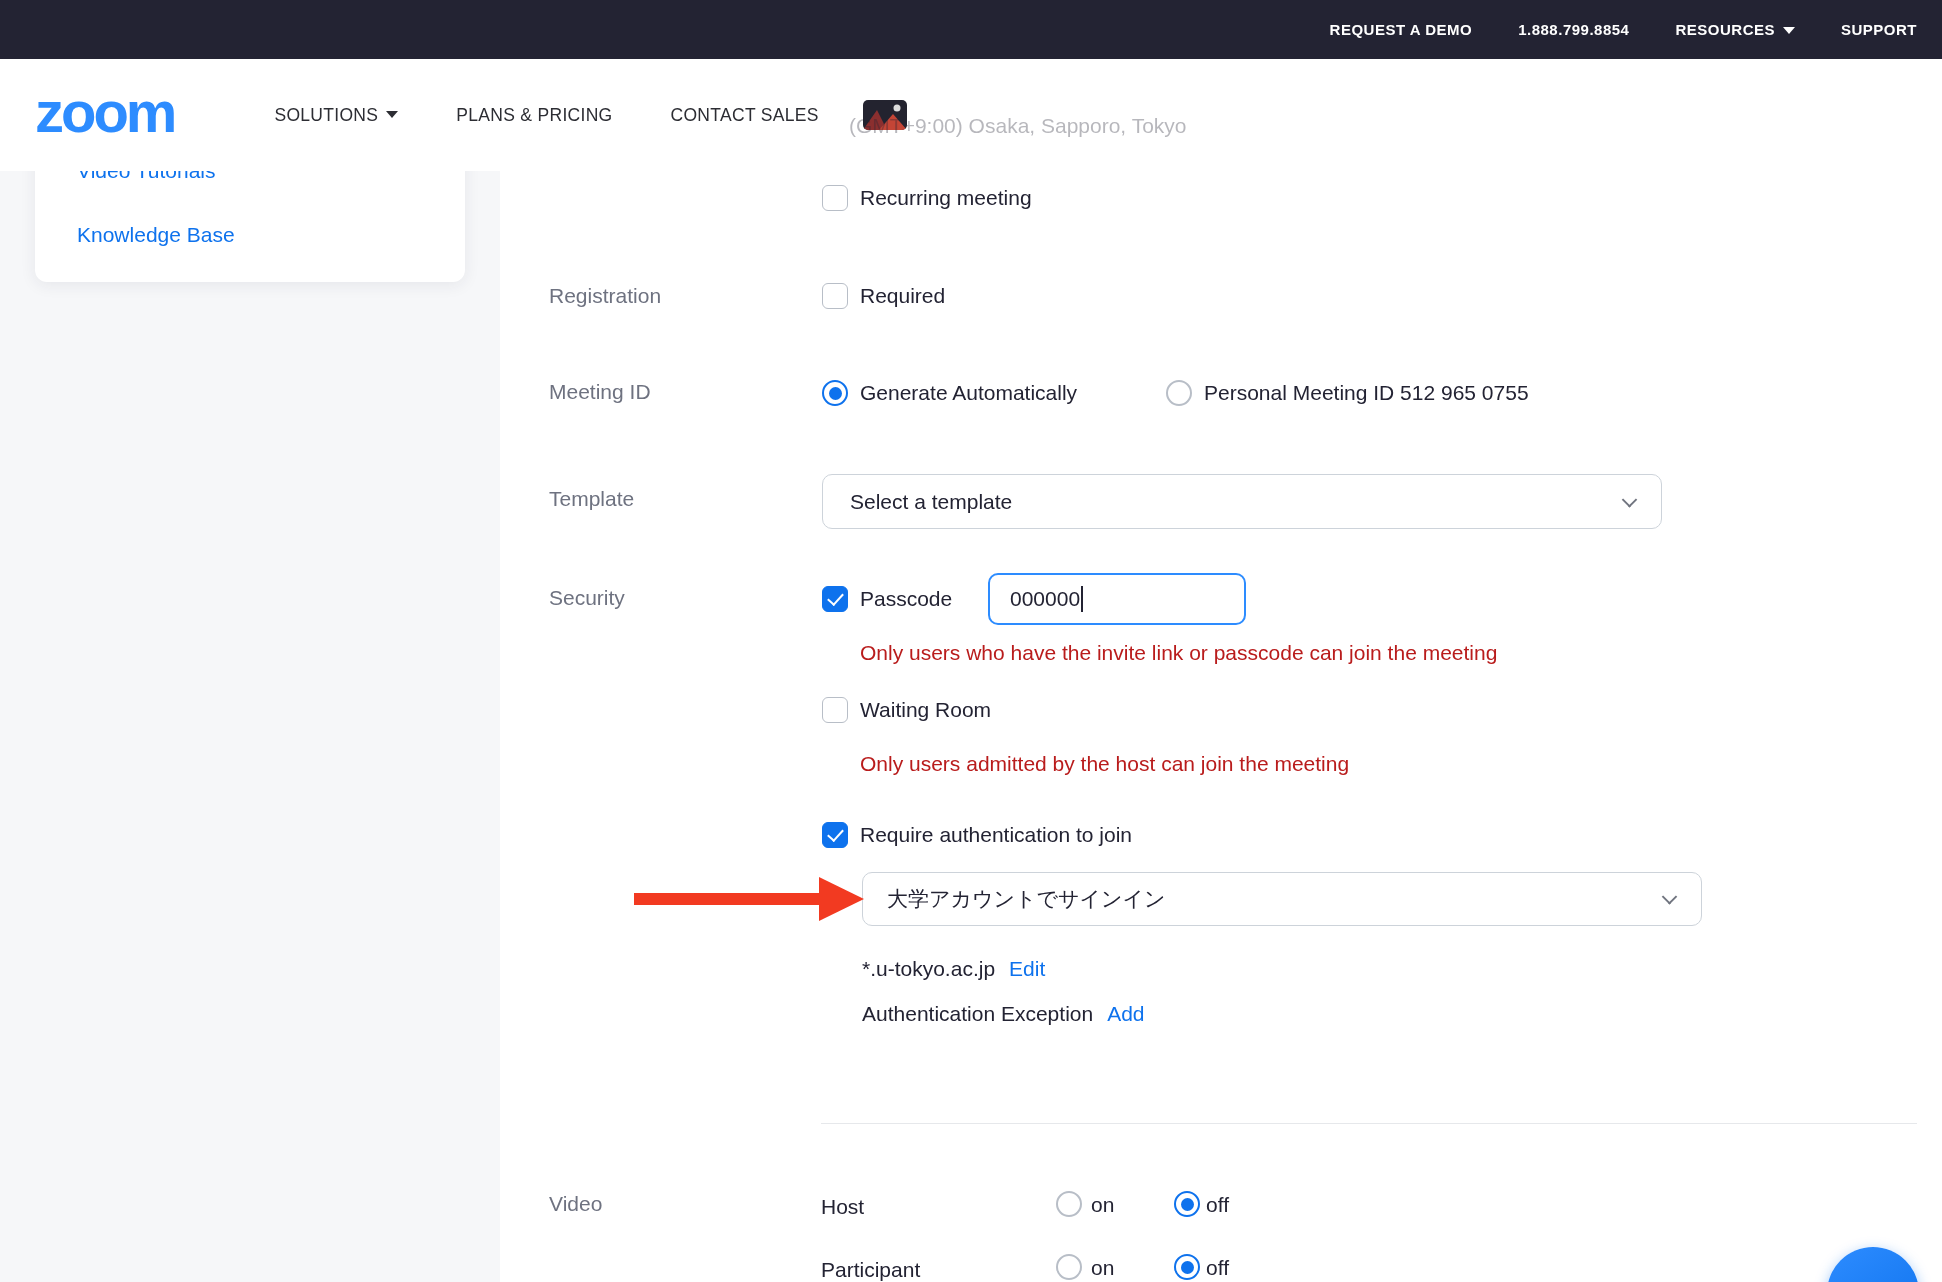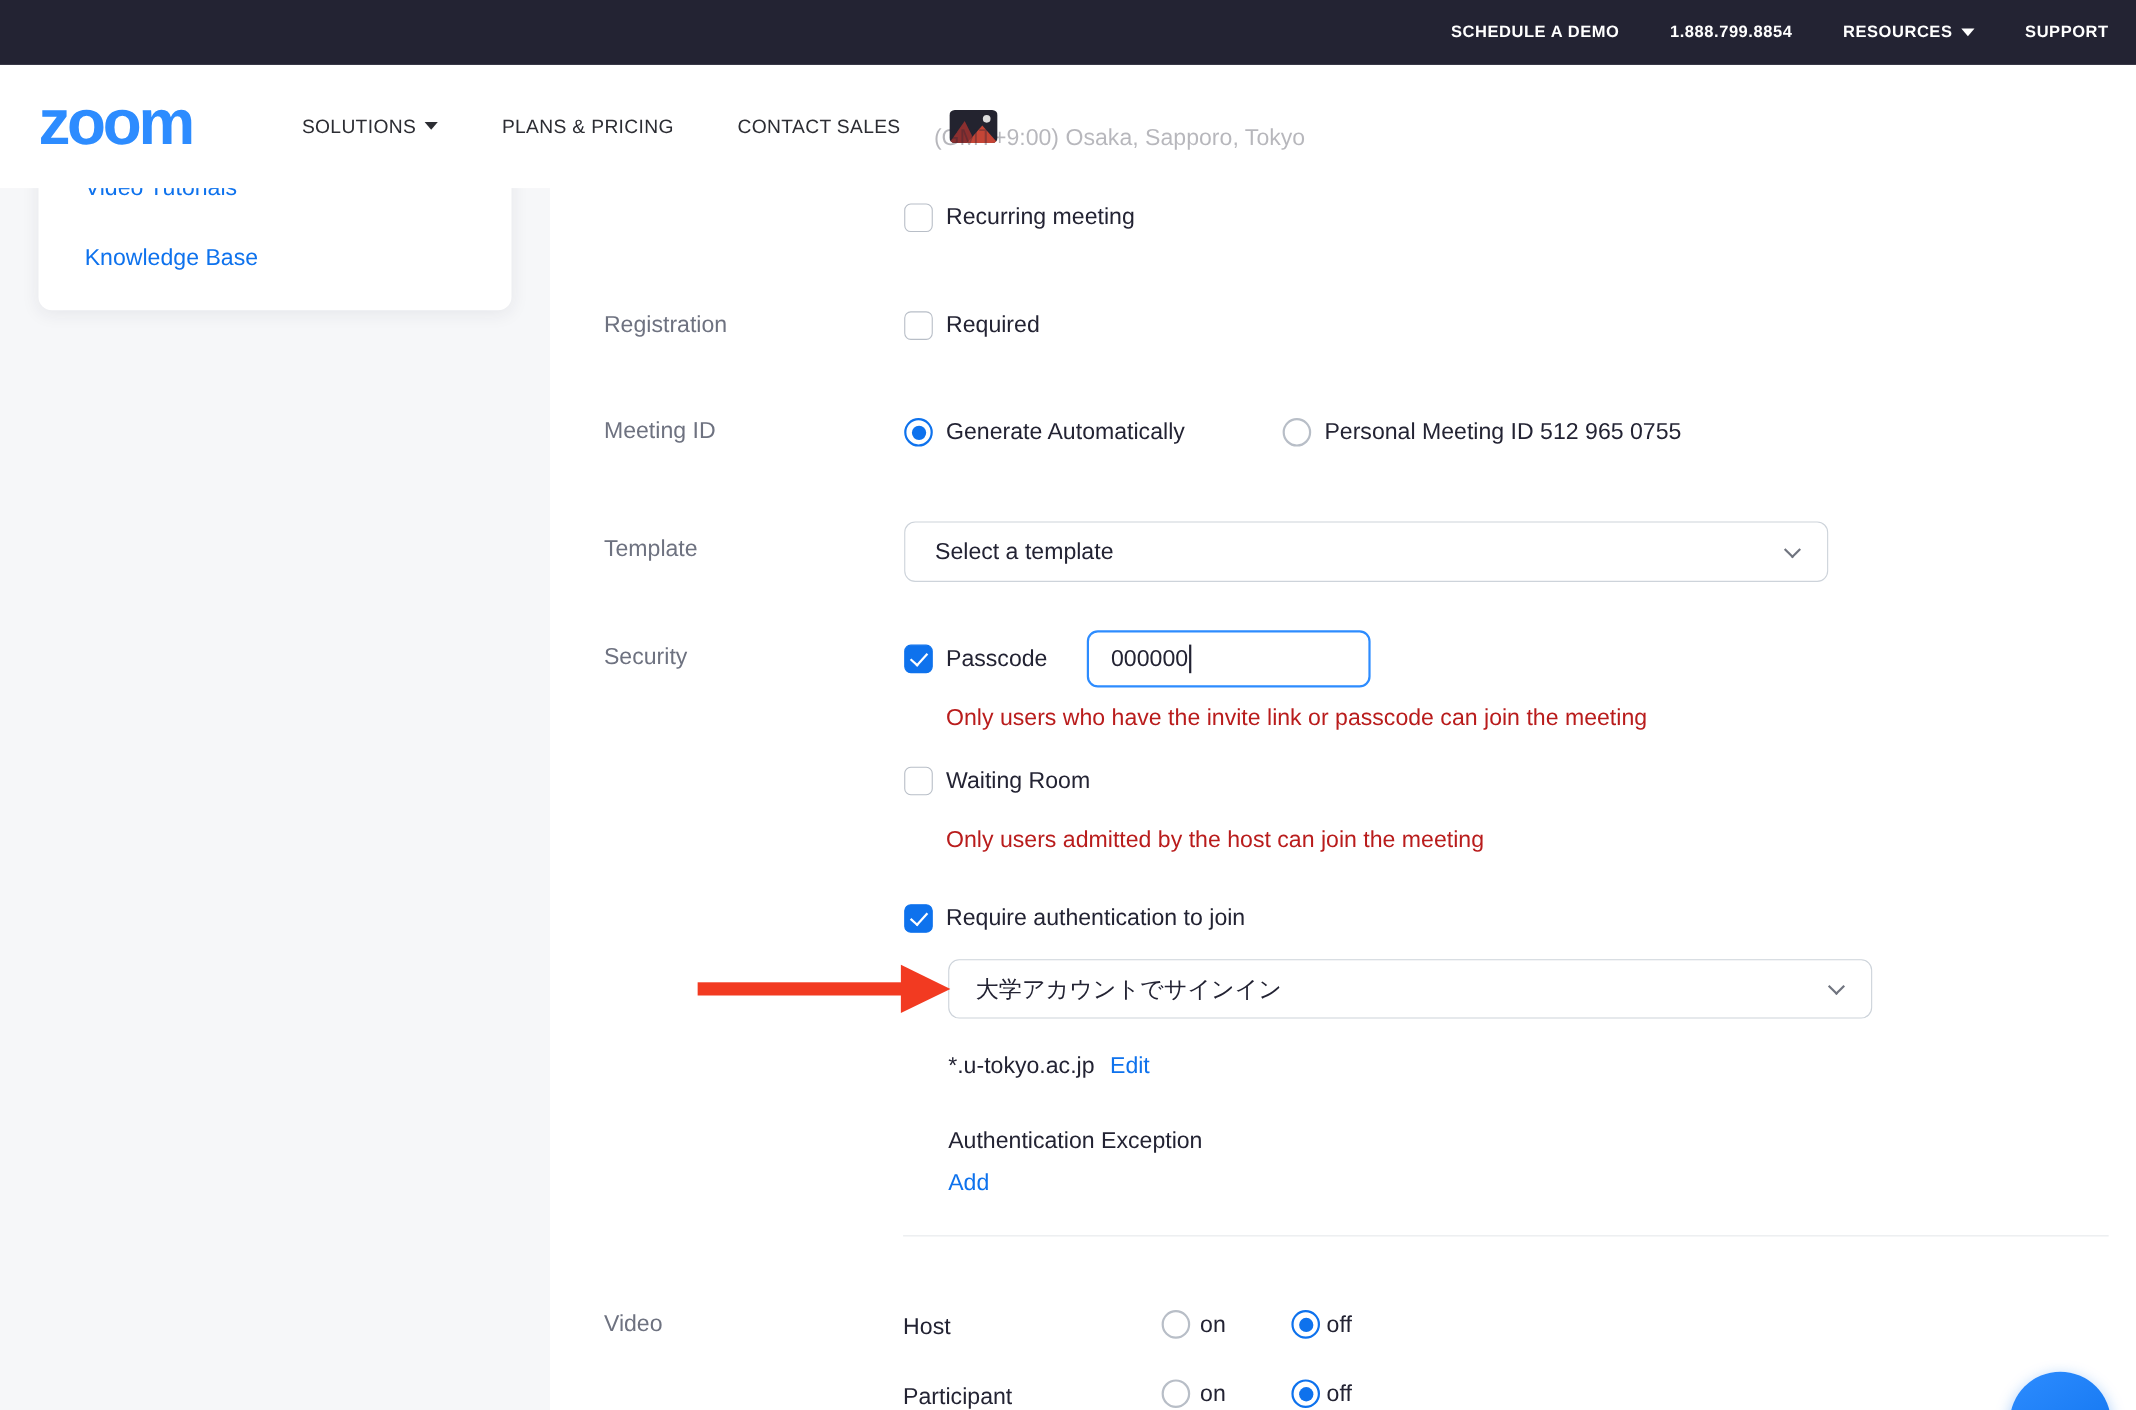--- a/index.html
+++ b/index.html
@@ -82,21 +82,21 @@
   <div class="left-bg"></div>
 
   <div class="ghost-tz">(GMT+9:00) Osaka, Sapporo, Tokyo</div>
 
   <div class="sidebar-card">
     <div class="sidebar-link" style="top:64px;">Video Tutorials</div>
     <div class="sidebar-link" style="top:128px;">Knowledge Base</div>
   </div>
 
   <div class="topbar">
-    <span class="topbar-item">SCHEDULE A DEMO</span>
+    <span class="topbar-item">REQUEST A DEMO</span>
     <span class="topbar-item">1.888.799.8854</span>
     <span class="topbar-item"><span>RESOURCES</span><span class="caret"></span></span>
     <span class="topbar-item">SUPPORT</span>
   </div>
 
   <div class="header">
     <div class="logo">zoom</div>
     <div class="nav-left">
       <span class="nav-item"><span>SOLUTIONS</span><span class="caret"></span></span>
       <span class="nav-item">PLANS &amp; PRICING</span>
@@ -158,21 +158,21 @@
   <div class="select-box" style="left:862px; top:872px; width:840px; height:54px;">
     <span>大学アカウントでサインイン</span>
     <span class="chev"></span>
   </div>
 
   <div class="inline-row" style="left:862px; top:957px;">
     <span class="dark">*.u-tokyo.ac.jp</span>
     <span class="link">Edit</span>
   </div>
 
-  <div class="inline-row" style="left:862px; top:1026px;flex-direction:column;">
+  <div class="inline-row" style="left:862px; top:1002px;">
     <span class="dark">Authentication Exception</span>
     <span class="link">Add</span>
   </div>
 
   <div class="divider"></div>
 
   <div class="sec-label" style="top:1192px;">Video</div>
   <div class="opt-label" style="left:821px; top:1195px;">Host</div>
   <div class="radio" style="left:1056px; top:1191px;"></div>
   <div class="opt-label" style="left:1091px; top:1193px;">on</div>

